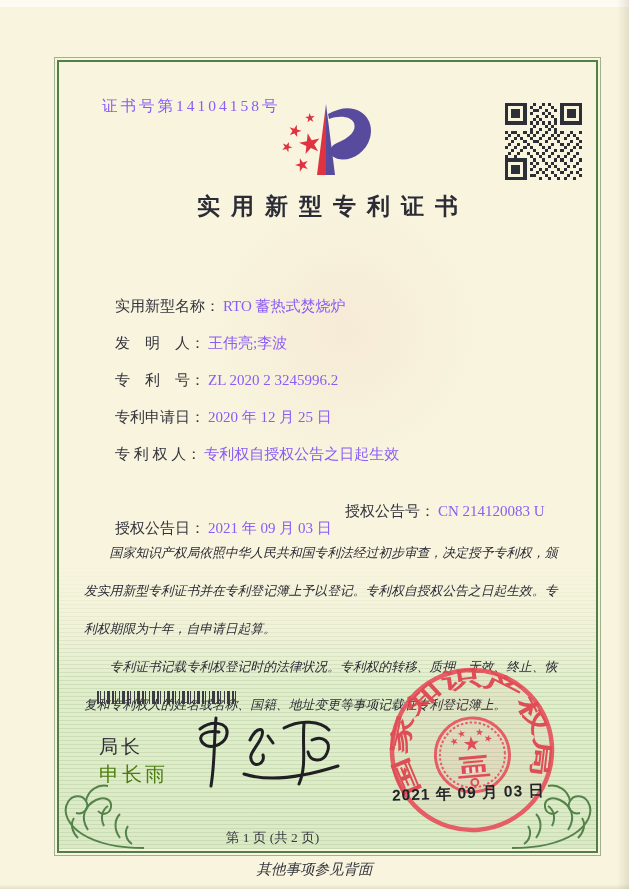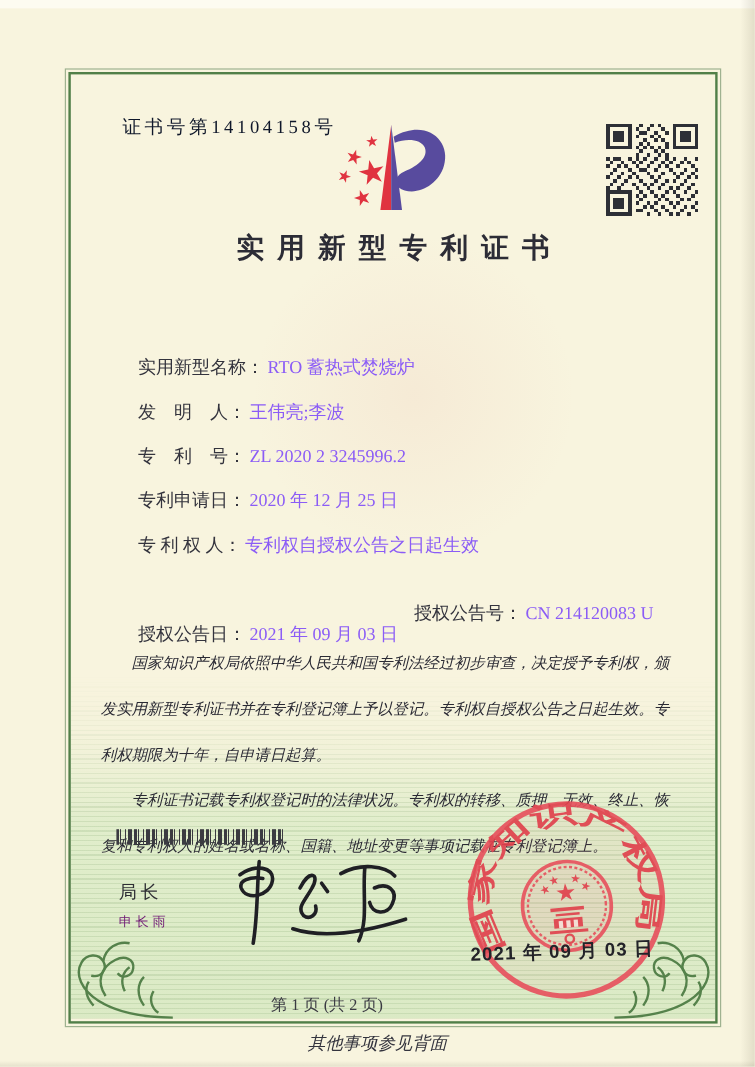--- a/index.html
+++ b/index.html
@@ -16,36 +16,36 @@
   .frame{left:57px;top:60px;width:541px;height:793px;box-sizing:border-box;
     border:2px solid #517f48;outline:1px solid #9fb290;outline-offset:2px;}
   
   .greenzone{left:59px;top:560px;width:537px;height:289px;
     background-image:
       repeating-linear-gradient(180deg, rgba(106,148,88,.17) 0 1px, rgba(0,0,0,0) 1px 4px),
       linear-gradient(180deg, rgba(222,236,201,0) 0, rgba(222,236,201,.92) 130px, #dbeac5 100%);
     -webkit-mask-image:linear-gradient(180deg,transparent 0,#000 120px);
     mask-image:linear-gradient(180deg,transparent 0,#000 120px);}
   
-  .certno{left:102px;top:96px;font-size:15.5px;letter-spacing:3px;color:#0f172a;white-space:pre;}
+  .certno{left:102px;top:96px;font-size:15.5px;letter-spacing:3px;color:#8b5cf6;white-space:pre;}
   .title{left:57px;top:191px;width:541px;text-align:center;font-size:23px;font-weight:bold;
     letter-spacing:11px;text-indent:11px;color:#2c2c36;}
   .row{left:100px;width:470px;font-size:15px;color:#32323c;white-space:pre;}
   .row .lbl{color:#33333d;}
   .row .val{margin-left:3px;color:#8b5cf6;}
   .grant2{position:absolute;left:245px;top:0;white-space:pre;}
   .paras{left:84px;top:534px;width:478px;font-size:12.8px;line-height:38px;
     font-style:italic;color:#2a2a34;}
   .paras p{margin:0;text-indent:2em;}
   .barcode{left:97px;top:691px;width:141px;height:13px;
     background:repeating-linear-gradient(90deg,#3b3b41 0 2px,transparent 2px 3px,#3b3b41 3px 4px,transparent 4px 7px,#3b3b41 7px 8px,transparent 8px 10px,#3b3b41 10px 13px,transparent 13px 15px);}
-  .signer-title{left:99px;top:734px;font-family:"Liberation Sans",sans-serif;font-size:15px;
+  .signer-title{left:99px;top:734px;font-family:"Liberation Sans",sans-serif;font-size:19px;
     letter-spacing:3px;color:#2e2e34;}
-  .signer-name{left:99px;top:761px;font-family:"Liberation Sans",sans-serif;font-size:11px;
-    letter-spacing:3px;color:#701a75;}
+  .signer-name{left:99px;top:761px;font-family:"Liberation Sans",sans-serif;font-size:20px;
+    letter-spacing:3px;color:#4d7c0f;}
   .signature{left:188px;top:706px;width:160px;height:88px;}
   .sealwrap{left:383px;top:661px;width:178px;height:178px;z-index:3;}
   .sealdate{left:392px;top:783px;font-family:"Liberation Sans",sans-serif;font-size:15.5px;
     font-weight:bold;letter-spacing:1px;color:#232329;z-index:4;white-space:pre;transform:rotate(-2deg);}
   .pagenum{left:57px;top:829px;width:431px;text-align:center;font-size:13.5px;color:#3a3a42;white-space:pre;}
   .reverse{left:0;top:860px;width:629px;text-align:center;font-size:14.5px;font-style:italic;color:#34343e;}
   .flourish-l{left:58px;top:766px;width:87px;height:85px;}
   .flourish-r{left:511px;top:766px;width:87px;height:85px;transform:scaleX(-1);}
   .logo{left:258px;top:90px;width:118px;height:100px;}
   .qr{left:505px;top:103px;width:77px;height:77px;}

